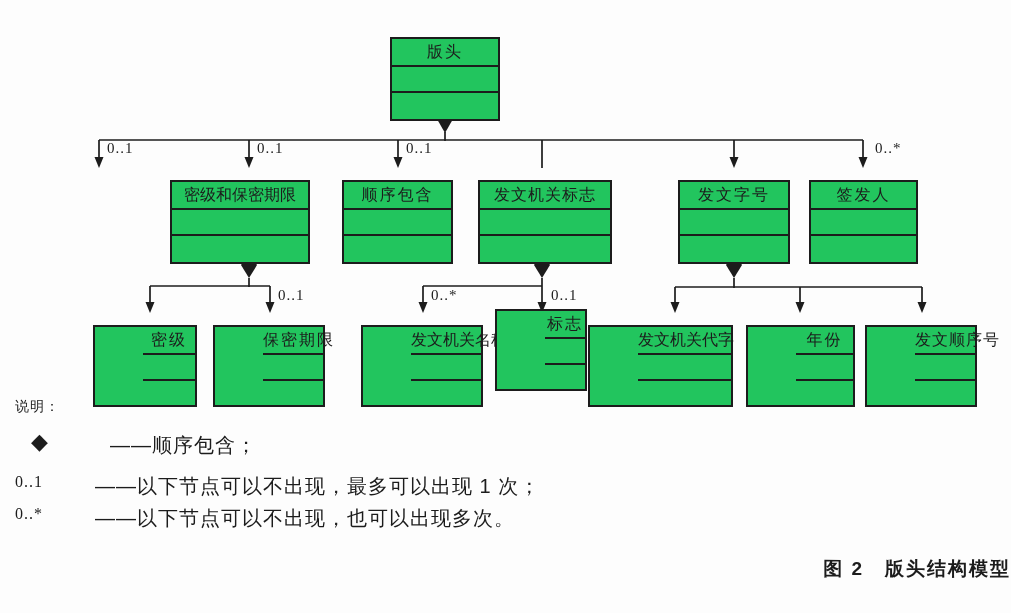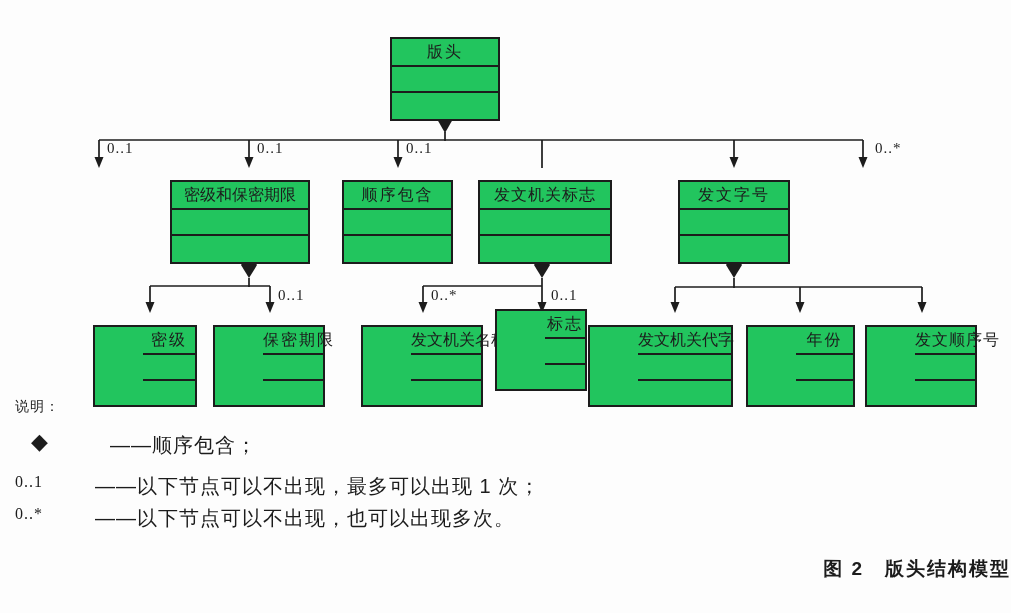--- a/index.html
+++ b/index.html
@@ -137,20 +137,25 @@
   <div class="uml-box" style="left:678px;top:168px;width:112px">
     <div class="uml-title">发文字号</div>
     <div class="uml-row"></div>
     <div class="uml-row last"></div>
   </div>
   <div class="uml-box" style="left:478px;top:168px;width:134px">
     <div class="uml-title" style="letter-spacing:1px">发文机关标志</div>
     <div class="uml-row"></div>
     <div class="uml-row last"></div>
   </div>
+  <div class="uml-box" style="left:809px;top:168px;width:109px">
+    <div class="uml-title">签发人</div>
+    <div class="uml-row"></div>
+    <div class="uml-row last"></div>
+  </div>
 
   <div class="uml-box lvl2" style="left:93px;top:313px;width:104px">
     <div class="uml-title">密级</div>
     <div class="uml-row"></div>
     <div class="uml-row last"></div>
   </div>
   <div class="uml-box lvl2" style="left:213px;top:313px;width:112px">
     <div class="uml-title">保密期限</div>
     <div class="uml-row"></div>
     <div class="uml-row last"></div>

